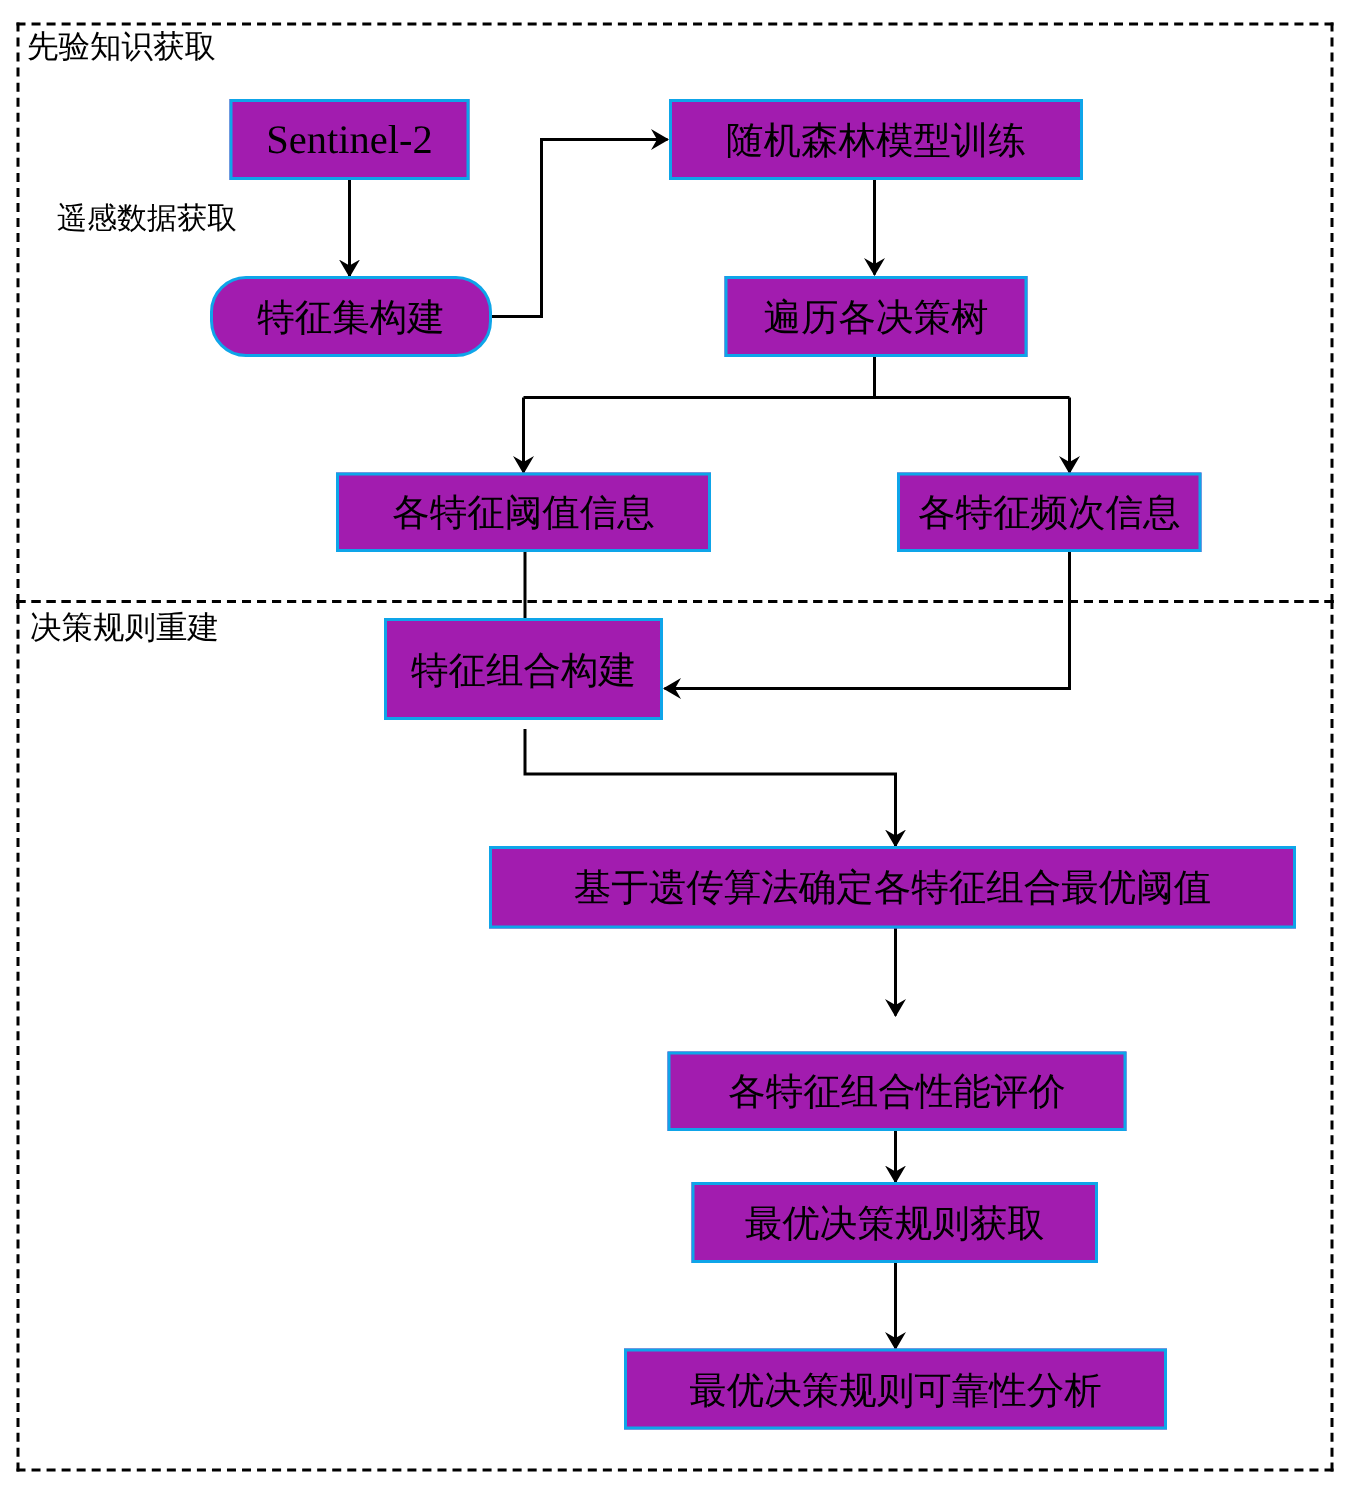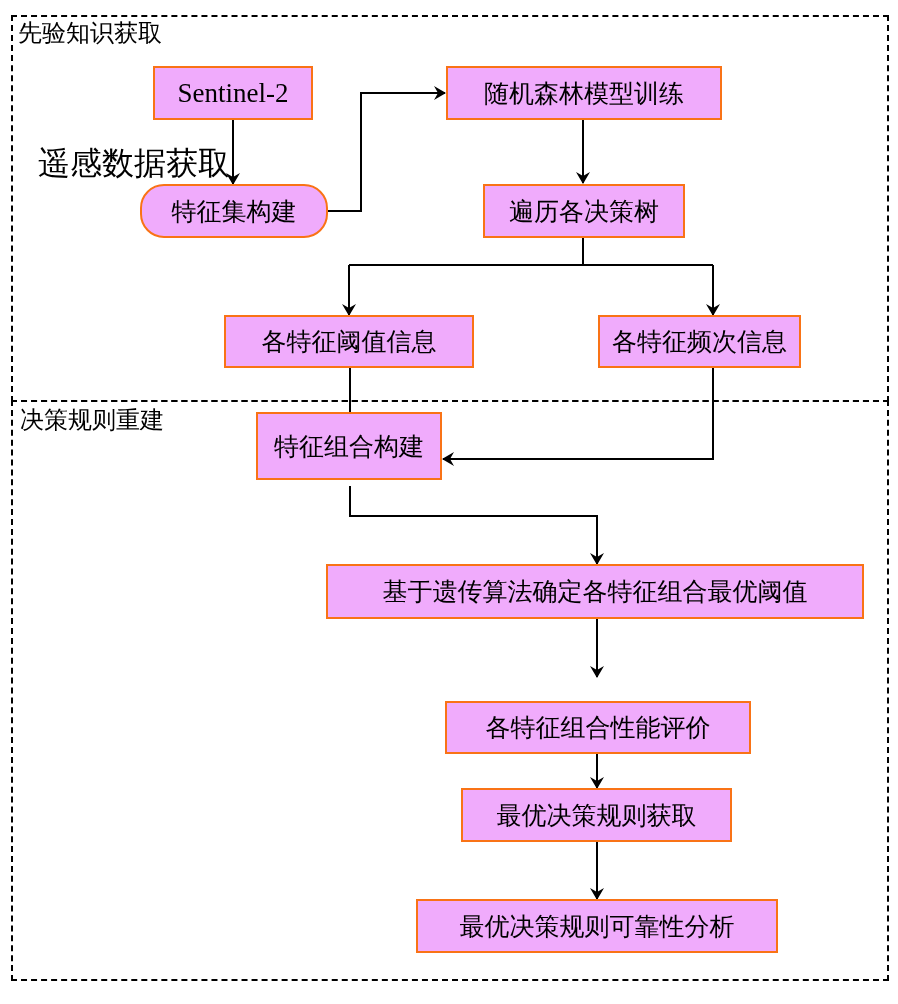--- a/index.html
+++ b/index.html
@@ -1,24 +1,24 @@
 <!DOCTYPE html>
 <html><head>
 <meta charset="utf-8">
 <style>
   html, body { margin: 0; padding: 0; background: #ffffff; }
   body { width: 898px; height: 1004px; position: relative; overflow: hidden;
          font-family: "DejaVu Serif", "Liberation Serif", serif; color: #000; }
   .region { position: absolute; border: 2px dashed #000; box-sizing: border-box; }
-  .region-label { position: absolute; font-size: 24px; line-height: 1; white-space: nowrap; }
-  .node { position: absolute; box-sizing: border-box; border: 2px solid #f97316; background: #f0abfc;
+  .region-label { position: absolute; font-size: 21px; line-height: 1; white-space: nowrap; }
+  .node { position: absolute; box-sizing: border-box; border: 2px solid #0ea5e9; background: #a21caf;
           display: flex; align-items: center; justify-content: center; font-size: 25px;
           white-space: nowrap; line-height: 1; }
   .node.latin { font-family: "Liberation Serif", "DejaVu Serif", serif; font-size: 27px; }
-  .edge-label { position: absolute; font-size: 32px; line-height: 1; white-space: nowrap; margin-top: 12px; }
+  .edge-label { position: absolute; font-size: 20px; line-height: 1; white-space: nowrap; }
   svg.edges { position: absolute; left: 0; top: 0; }
 </style>
 </head>
 <body>
 
 <div class="region" style="left:11px; top:15px; width:878px; height:387px;"></div>
 <div class="region" style="left:11px; top:400px; width:878px; height:581px;"></div>
 
 <div class="region-label" style="left:18px; top:21px;">先验知识获取</div>
 <div class="region-label" style="left:20px; top:408px;">决策规则重建</div>

